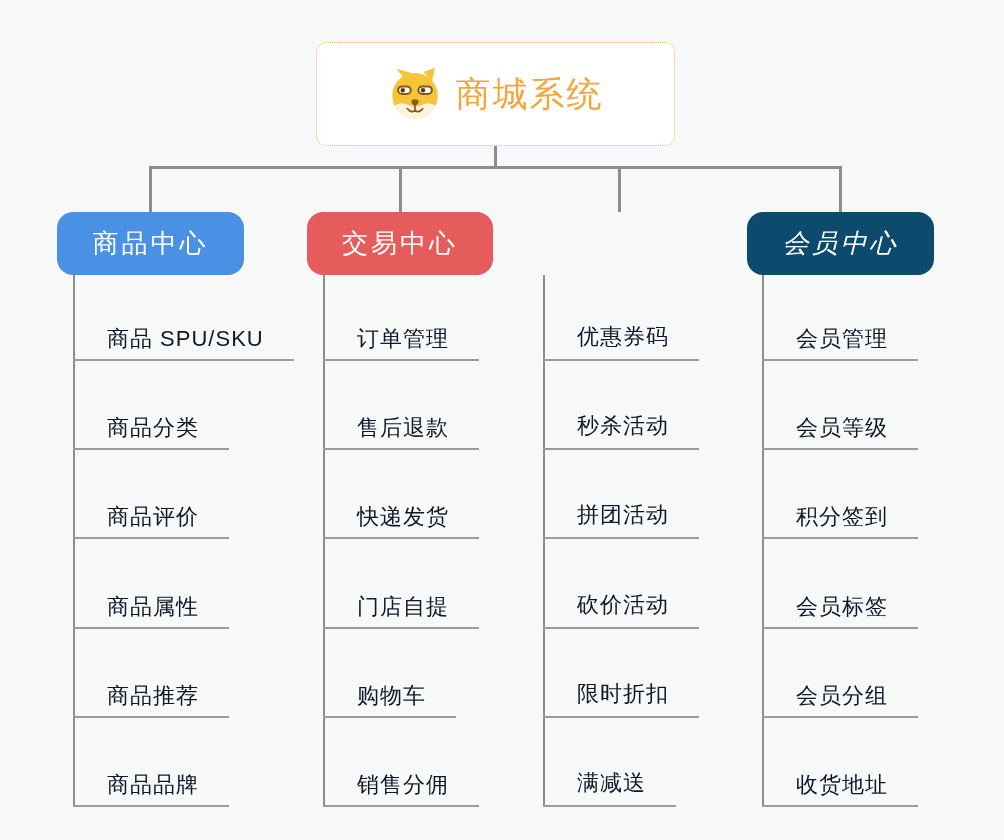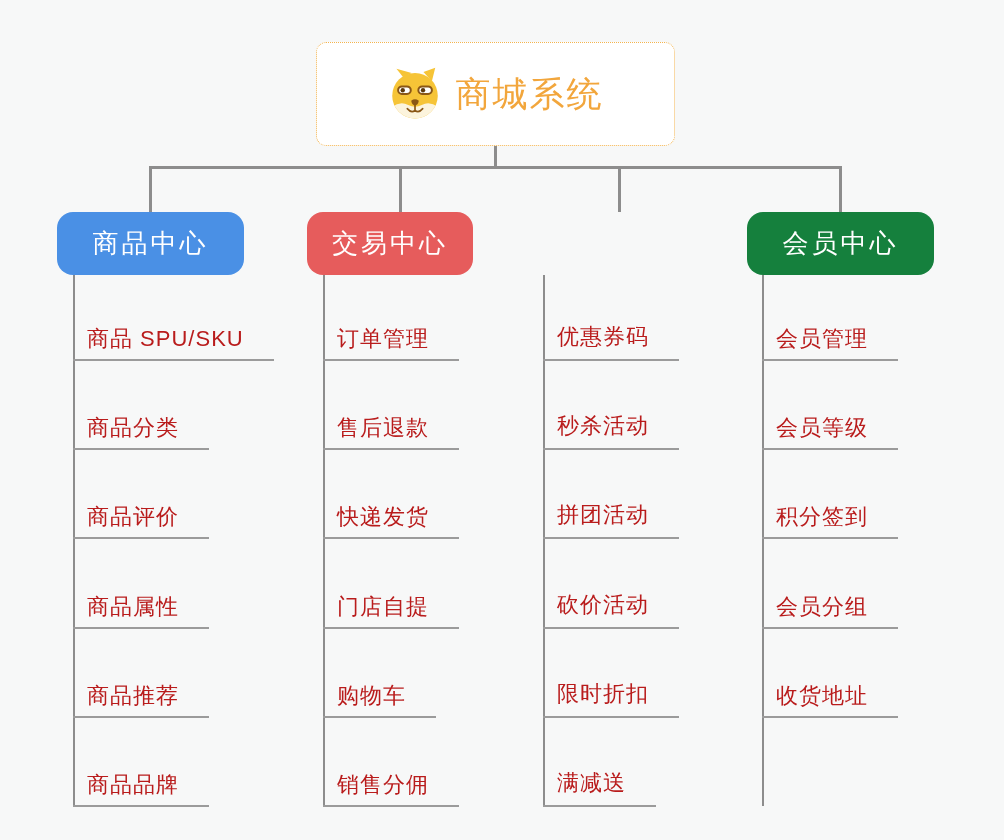--- a/index.html
+++ b/index.html
@@ -22,31 +22,31 @@
   .root-title { font-size:35px; color:#f2a63c; letter-spacing:2px; font-weight:500; }
   .doge { width:54px; height:54px; display:inline-block; }
 
   
   .branch {
     position:absolute; top:206px; height:63px; border-radius:16px;
     display:flex; align-items:center; justify-content:center;
     color:#ffffff; font-size:26px; letter-spacing:3px; cursor:pointer;
   }
   .b0 { left:57px;  width:187px; }
-  .b1 { left:307px; width:166px; }
+  .b1 { left:307px; width:186px; }
   .b2 { left:525px; width:188px; }
   .b3 { left:747px; width:187px; }
 
   
   .col { position:absolute; top:269px; width:250px; height:545px; }
   .c0 { left:73px; } .c1 { left:323px; } .c2 { left:543px;font-family:Liberation Mono, monospace; } .c3 { left:762px; }
   .leaf {
     position:absolute; left:0; height:40px; line-height:36px;
-    padding:0 30px 0 14px; border-bottom:2px solid #9b9b9b;
-    font-size:22px; letter-spacing:1px; color:#b91c1c;
+    padding:0 30px 0 34px; border-bottom:2px solid #9b9b9b;
+    font-size:22px; letter-spacing:1px; color:#0f172a;
     white-space:nowrap; cursor:pointer;
   }
   .leaf:nth-child(1){top:46px} .leaf:nth-child(2){top:135px}
   .leaf:nth-child(3){top:224px} .leaf:nth-child(4){top:314px}
   .leaf:nth-child(5){top:403px} .leaf:nth-child(6){top:492px}
 </style>
 </head>
 <body>
 
 <div class="canvas">
@@ -89,21 +89,21 @@
     </span>
     <span class="root-title">商城系统</span>
   </div>
 
   <div class="branch b0" style="background-color: rgb(74, 144, 229);">
     <span>商品中心</span>
   </div>
   <div class="branch b1" style="background-color: rgb(230, 92, 92);">
     <span>交易中心</span>
   </div>
-  <div class="branch b3" style="background-color: #15803d;">
+  <div class="branch b3" style="background-color: #0c4a6e; font-style: italic;">
     <span>会员中心</span>
   </div>
 
   <div class="col c0">
     <div class="leaf">商品 SPU/SKU</div>
     <div class="leaf">商品分类</div>
     <div class="leaf">商品评价</div>
     <div class="leaf">商品属性</div>
     <div class="leaf">商品推荐</div>
     <div class="leaf">商品品牌</div>
@@ -124,17 +124,18 @@
     <div class="leaf">拼团活动</div>
     <div class="leaf">砍价活动</div>
     <div class="leaf">限时折扣</div>
     <div class="leaf">满减送</div>
   </div>
 
   <div class="col c3">
     <div class="leaf">会员管理</div>
     <div class="leaf">会员等级</div>
     <div class="leaf">积分签到</div>
+    <div class="leaf">会员标签</div>
     <div class="leaf">会员分组</div>
     <div class="leaf">收货地址</div>
   </div>
 
 </div>
 
 </body></html>

